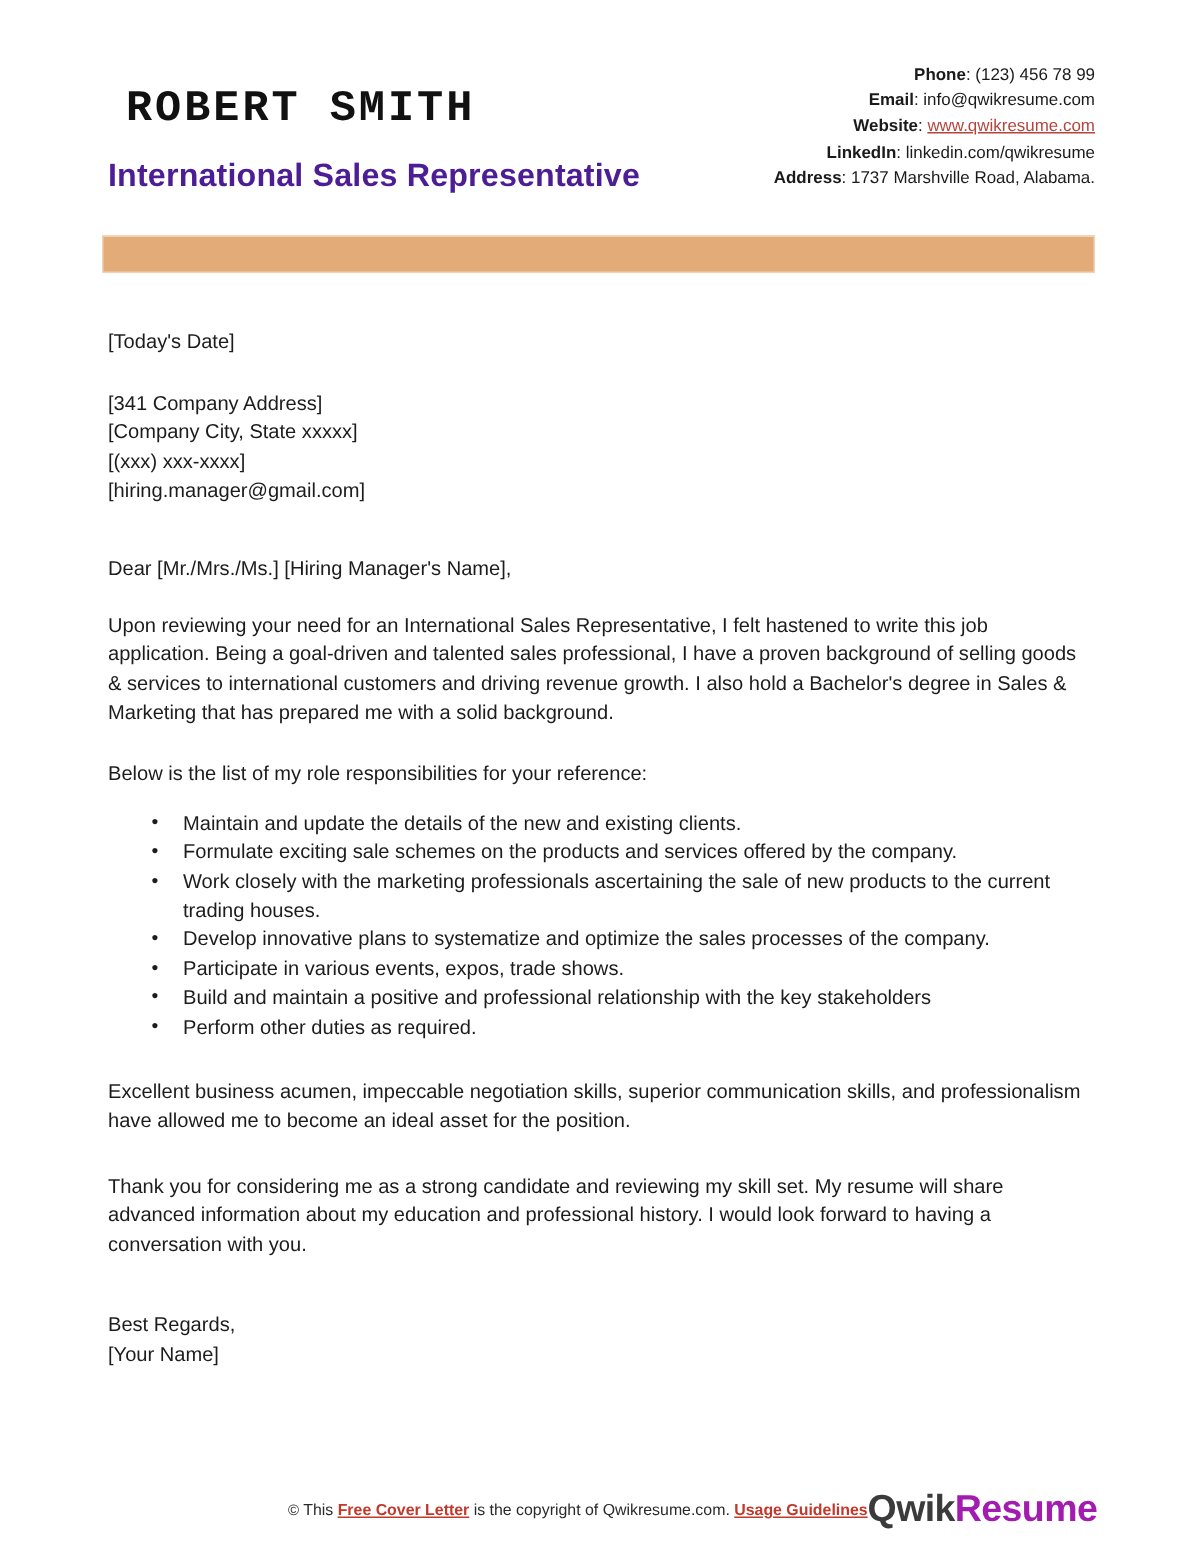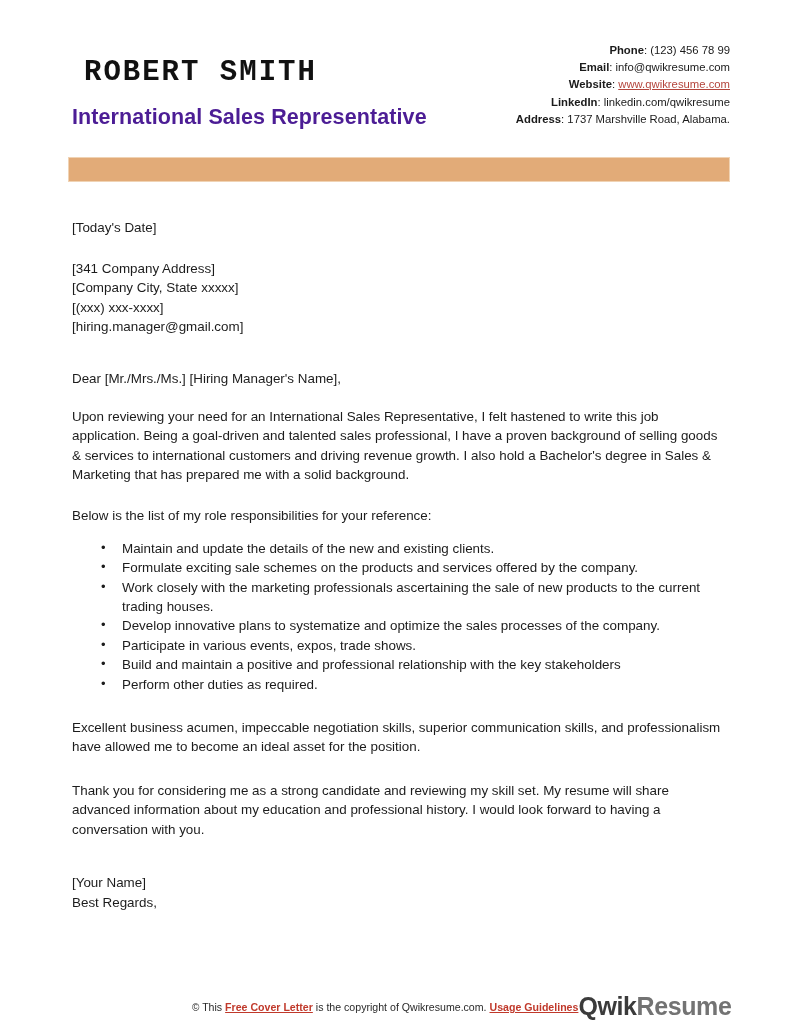--- a/index.html
+++ b/index.html
@@ -154,21 +154,21 @@
   .footer-copy .copysym { font-size: 10px; }
 
   .logo {
     font-size: 25px;
     font-weight: bold;
     letter-spacing: -0.4px;
     white-space: nowrap;
     line-height: 1;
   }
   .logo .qwik { color: #3b3b3b; }
-  .logo .resume { color: #737373; }
+  .logo .resume { color: #a21caf; }
 </style>
 </head>
 <body>
 
 <div class="page">
 
   <div class="header">
     <div class="header-left">
       <div class="cand-name">ROBERT SMITH</div>
       <div class="cand-title">International Sales Representative</div>
@@ -222,22 +222,22 @@
       <li>Participate in various events, expos, trade shows.</li>
       <li>Build and maintain a positive and professional relationship with the key stakeholders</li>
       <li>Perform other duties as required.</li>
     </ul>
 
     <div class="closing-para">Excellent business acumen, impeccable negotiation skills, superior communication skills, and professionalism have allowed me to become an ideal asset for the position.</div>
 
     <div class="closing-para">Thank you for considering me as a strong candidate and reviewing my skill set. My resume will share advanced information about my education and professional history. I would look forward to having a conversation with you.</div>
 
     <div class="signoff">
+      <div>Best Regards,</div>
       <div>[Your Name]</div>
-      <div>Best Regards,</div>
     </div>
   </div>
 
   <div class="footer">
     <div class="footer-copy">
       <span class="copysym">©</span>
       <span>This</span>
       <a class="flink" href="#">Free Cover Letter</a>
       <span>is the copyright of Qwikresume.com.</span>
       <a class="flink" href="#">Usage Guidelines</a>

